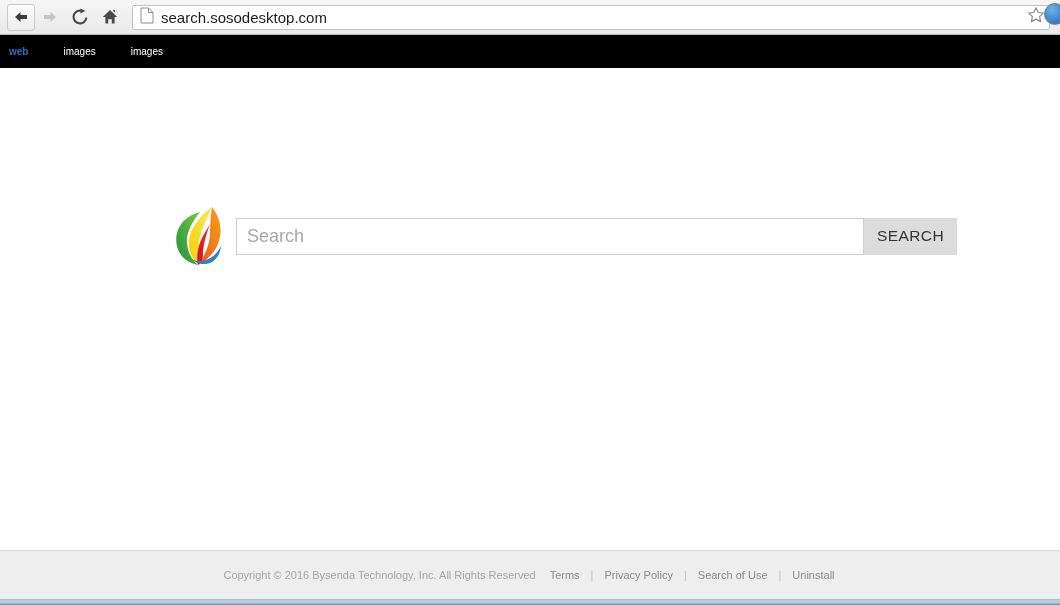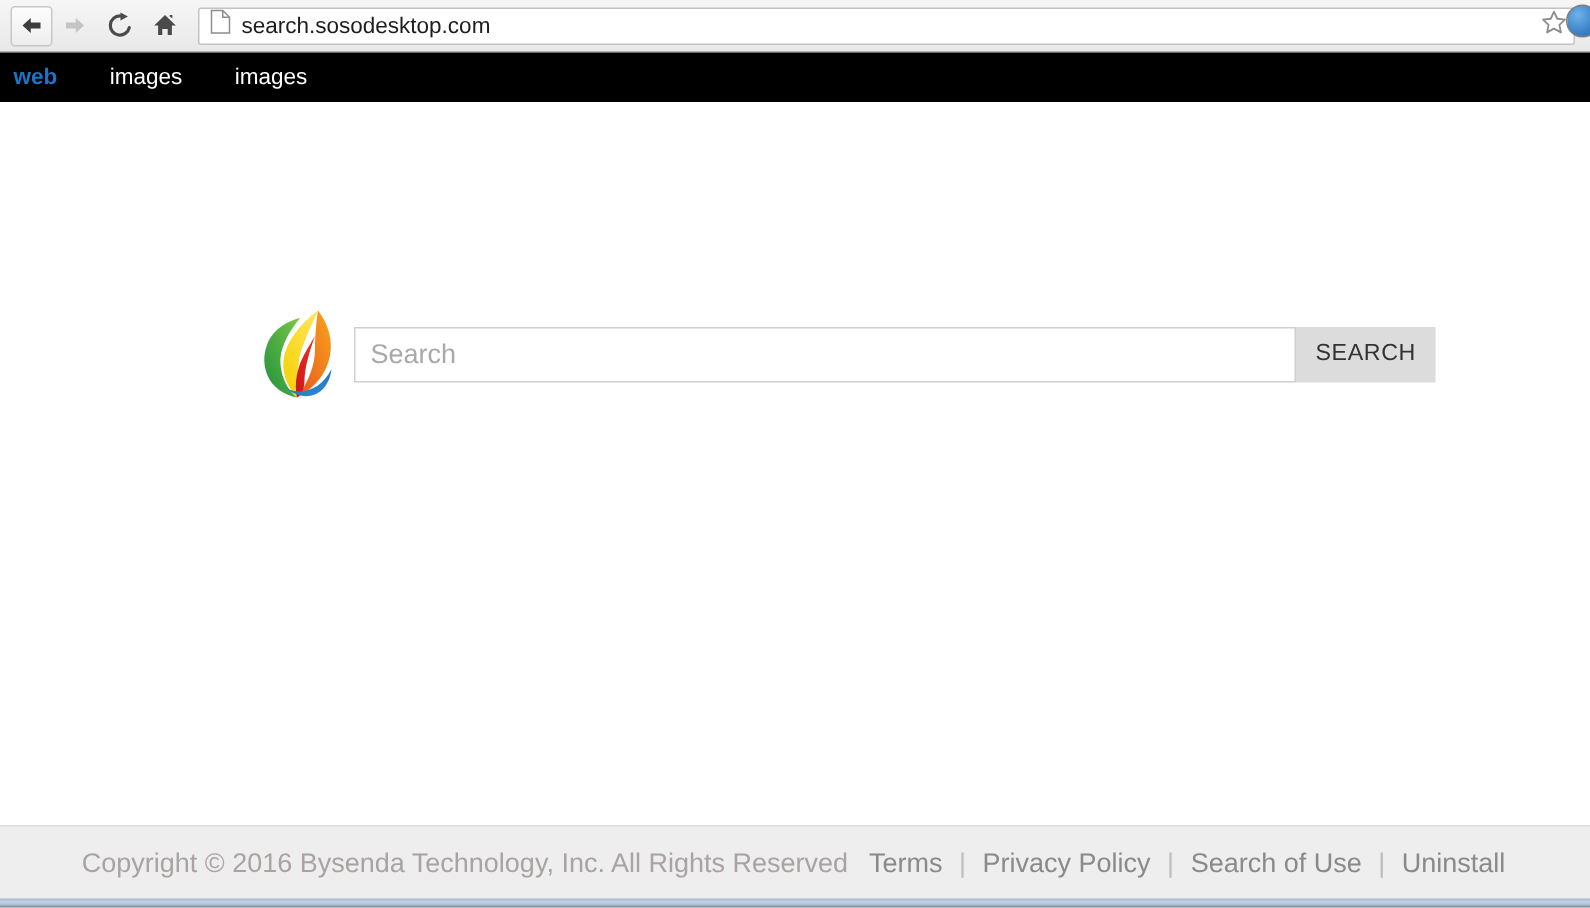--- a/index.html
+++ b/index.html
@@ -82,21 +82,21 @@
     position: absolute;
     top: 35px; left: 0;
     width: 1060px;
     height: 33px;
     background: #000000;
     display: flex;
     align-items: center;
     padding-left: 9px;
   }
   .nav-link {
-    font-size: 15px;
+    font-size: 10px;
     color: #ffffff;
     text-decoration: none;
     margin-right: 35px;
     line-height: 1;
   }
   .nav-link.active { color: #1b74c4; font-weight: bold; }
 
   
   .page-body {
     position: absolute;
@@ -151,21 +151,21 @@
     height: 49px;
     background: #eeeeee;
     border-top: 1px solid #dcdcdc;
     display: flex;
     align-items: center;
     justify-content: center;
   }
   .footer-inner {
     display: flex;
     align-items: flex-end;
-    font-size: 18px;
+    font-size: 11px;
     color: #9b9b9b;
     white-space: nowrap;
   }
   .footer-copy { color: #a9a3a3; }
   .footer-link {
     color: #8a8a8a;
     text-decoration: none;
     margin: 0 2px;
   }
   .footer-sep { color: #bdbdbd; margin: 0 9px; }

